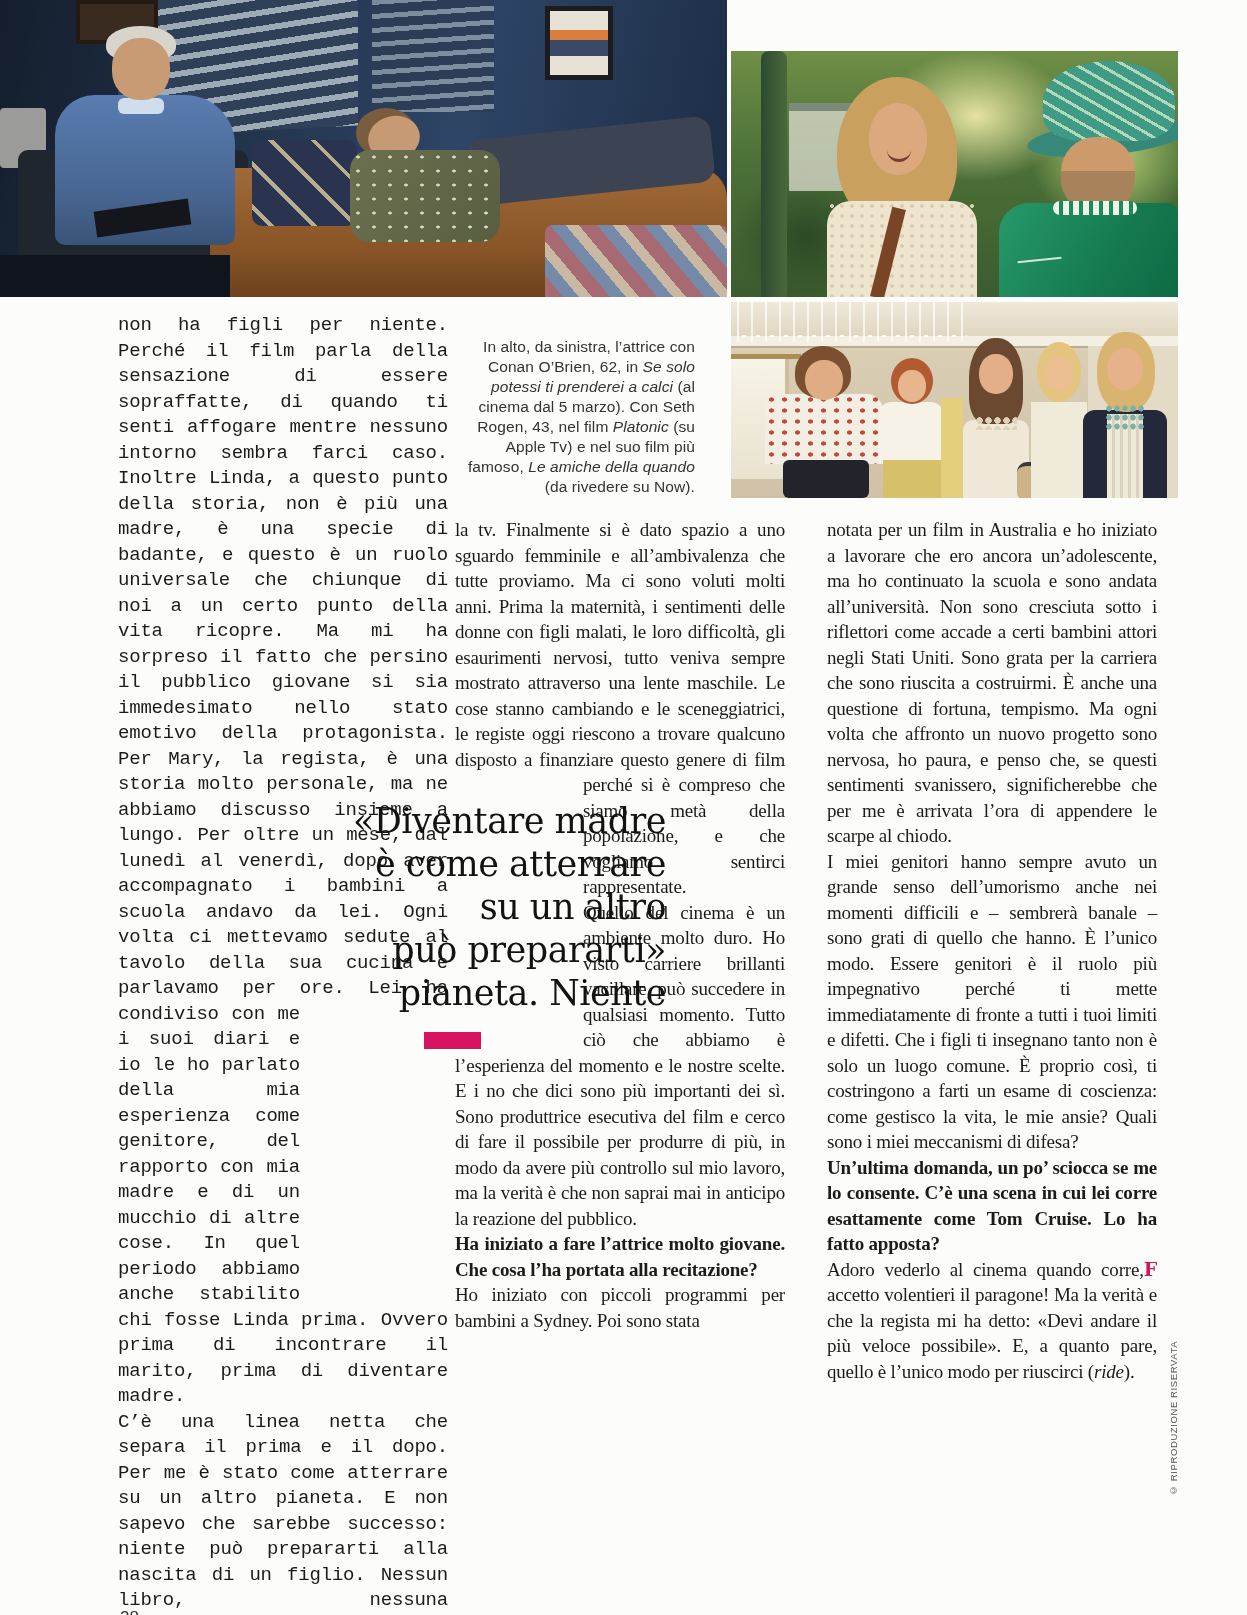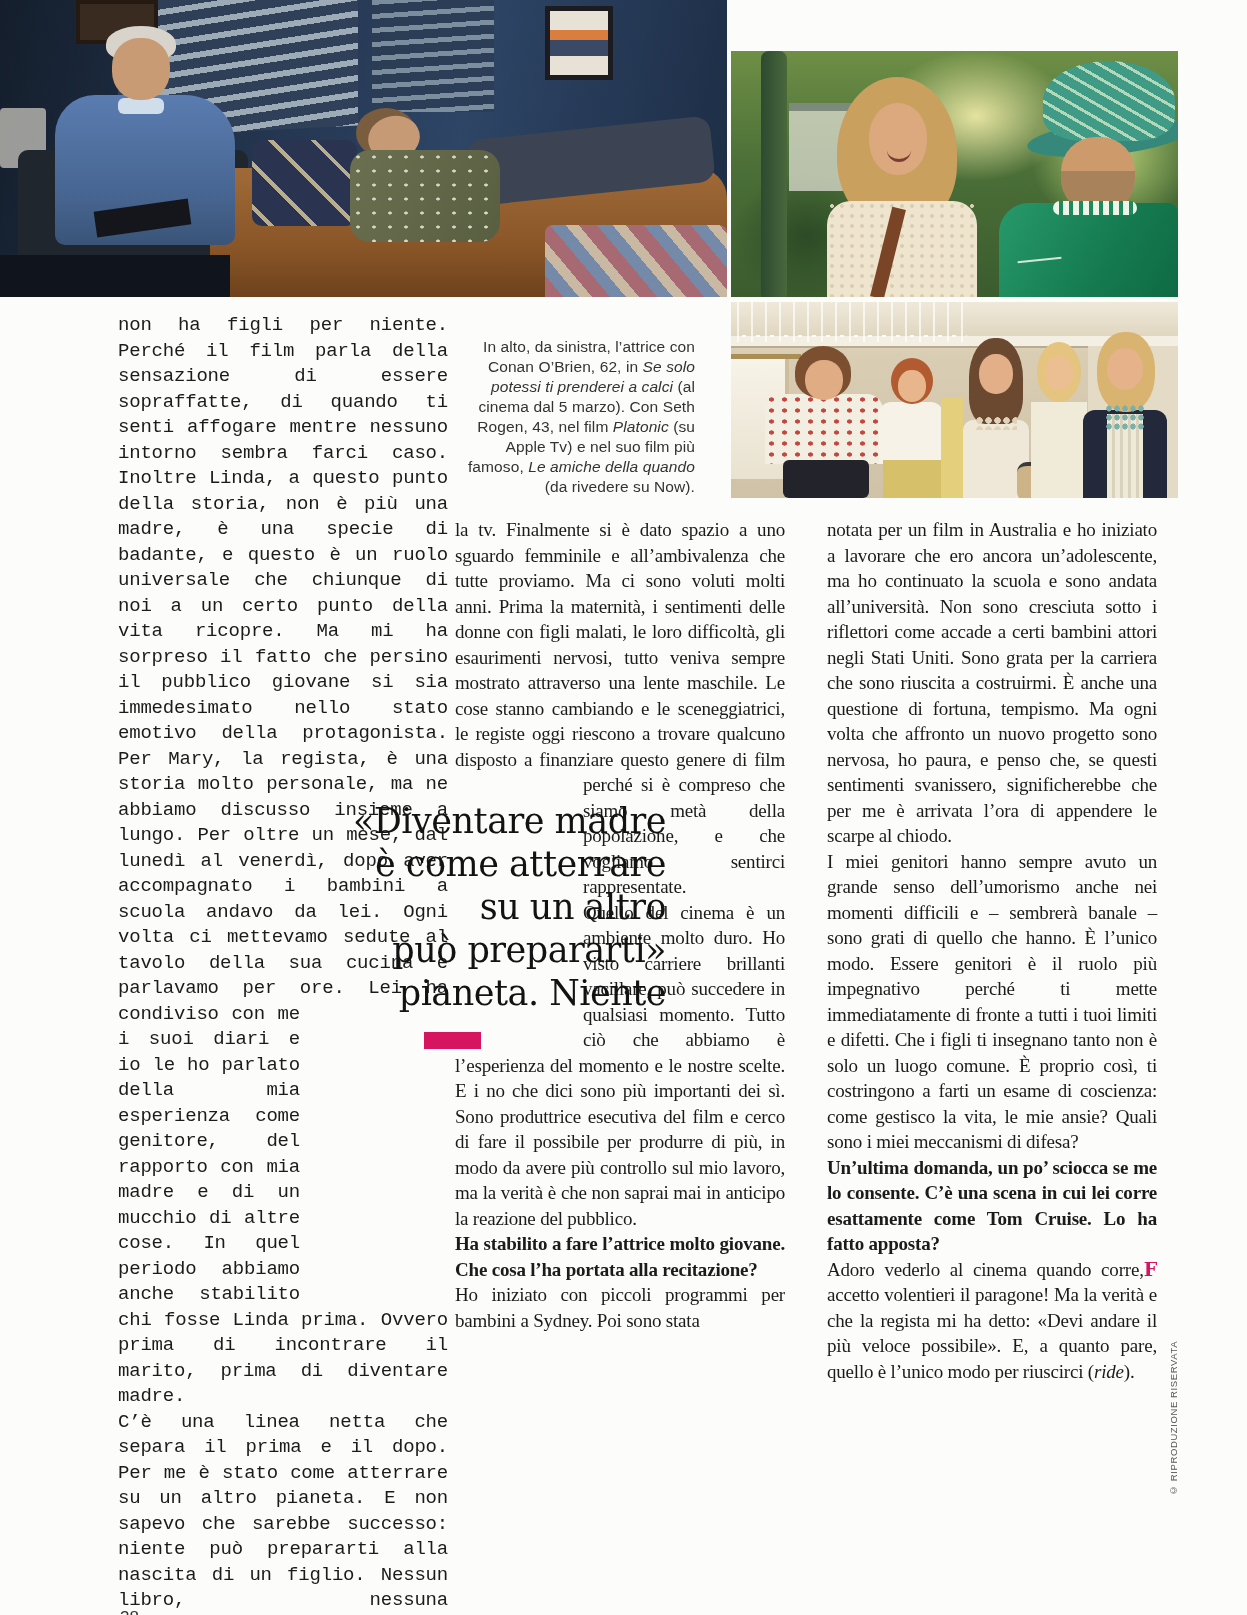--- a/index.html
+++ b/index.html
@@ -236,21 +236,21 @@
   </div>
 
   <div class="col col-1">
     <p><span>non ha figli per niente. Perché il film parla della sensazione di essere sopraffatte, di quando ti senti affogare mentre nessuno intorno sembra farci caso. Inoltre Linda, a questo punto della storia, non è più una madre, è una specie di badante, e questo è un ruolo universale che chiunque di noi a un certo punto della vita ricopre. Ma mi ha sorpreso il fatto che persino il pubblico giovane si sia immedesimato nello stato emotivo della protagonista. Per Mary, la regista, è una storia molto personale, ma ne abbiamo discusso insieme a lungo. Per oltre un mese, dal lunedì al venerdì, dopo aver accompagnato i bambini a scuola andavo da lei. Ogni volta ci mettevamo sedute al tavolo della sua cucina e parlavamo per ore. Lei ha</span> <span class="cut-r"></span><span>condiviso con me i suoi diari e io le ho parlato della mia esperienza come genitore, del rapporto con mia madre e di un mucchio di altre cose. In quel periodo abbiamo anche stabilito chi fosse Linda prima. Ovvero prima di incontrare il marito, prima di diventare madre.</span></p>
     <p>C’è una linea netta che separa il prima e il dopo. Per me è stato come atterrare su un altro pianeta. E non sapevo che sarebbe successo: niente può prepararti alla nascita di un figlio. Nessun libro, nessuna conversazione... Tranne forse qualcuno che ti dice: «Scordati di essere preparata». Solo di recente le madri hanno cominciato ad ammettere di non essere felici al cento per cento, in ogni singolo momento del loro ruolo. Ci si può sentire frustrate, arrabbiate anche con i propri figli. Quell’idea di perfezione è stata scalfita attraverso la letteratura, il cinema e</p>
   </div>
 
   <div class="col col-2">
     <p><span>la tv. Finalmente si è dato spazio a uno sguardo femminile e all’ambivalenza che tutte proviamo. Ma ci sono voluti molti anni. Prima la maternità, i sentimenti delle donne con figli malati, le loro difficoltà, gli esaurimenti nervosi, tutto veniva sempre mostrato attraverso una lente maschile. Le cose stanno cambiando e le sceneggiatrici, le registe oggi riescono a trovare qualcuno disposto a finanziare questo</span> <span class="cut-l"></span><span>genere di film perché si è compreso che siamo metà della popolazione, e che vogliamo sentirci rappresentate.</span></p>
     <p>Quello del cinema è un ambiente molto duro. Ho visto carriere brillanti vacillare, può succedere in qualsiasi momento. Tutto ciò che abbiamo è l’esperienza del momento e le nostre scelte. E i no che dici sono più importanti dei sì. Sono produttrice esecutiva del film e cerco di fare il possibile per produrre di più, in modo da avere più controllo sul mio lavoro, ma la verità è che non saprai mai in anticipo la reazione del pubblico.</p>
-    <p class="q">Ha stabilito a fare l’attrice molto giovane. Che cosa l’ha portata alla recitazione?</p>
+    <p class="q">Ha iniziato a fare l’attrice molto giovane. Che cosa l’ha portata alla recitazione?</p>
     <p>Ho iniziato con piccoli programmi per bambini a Sydney. Poi sono stata</p>
   </div>
 
   <div class="col col-3">
     <p>notata per un film in Australia e ho iniziato a lavorare che ero ancora un’adolescente, ma ho continuato la scuola e sono andata all’università. Non sono cresciuta sotto i riflettori come accade a certi bambini attori negli Stati Uniti. Sono grata per la carriera che sono riuscita a costruirmi. È anche una questione di fortuna, tempismo. Ma ogni volta che affronto un nuovo progetto sono nervosa, ho paura, e penso che, se questi sentimenti svanissero, significherebbe che per me è arrivata l’ora di appendere le scarpe al chiodo.</p>
     <p>I miei genitori hanno sempre avuto un grande senso dell’umorismo anche nei momenti difficili e – sembrerà banale – sono grati di quello che hanno. È l’unico modo. Essere genitori è il ruolo più impegnativo perché ti mette immediatamente di fronte a tutti i tuoi limiti e difetti. Che i figli ti insegnano tanto non è solo un luogo comune. È proprio così, ti costringono a farti un esame di coscienza: come gestisco la vita, le mie ansie? Quali sono i miei meccanismi di difesa?</p>
     <p class="q">Un’ultima domanda, un po’ sciocca se me lo consente. C’è una scena in cui lei corre esattamente come Tom Cruise. Lo ha fatto apposta?</p>
     <p><span class="endmark" style="color: rgb(215, 20, 95);">F</span><span>Adoro vederlo al cinema quando corre, accetto volentieri il paragone! Ma la verità e che la regista mi ha detto: «Devi andare il più veloce possibile». E, a quanto pare, quello è l’unico modo per riuscirci (</span><span class="it" style="font-style:italic">ride</span><span>).</span></p>
   </div>
 

